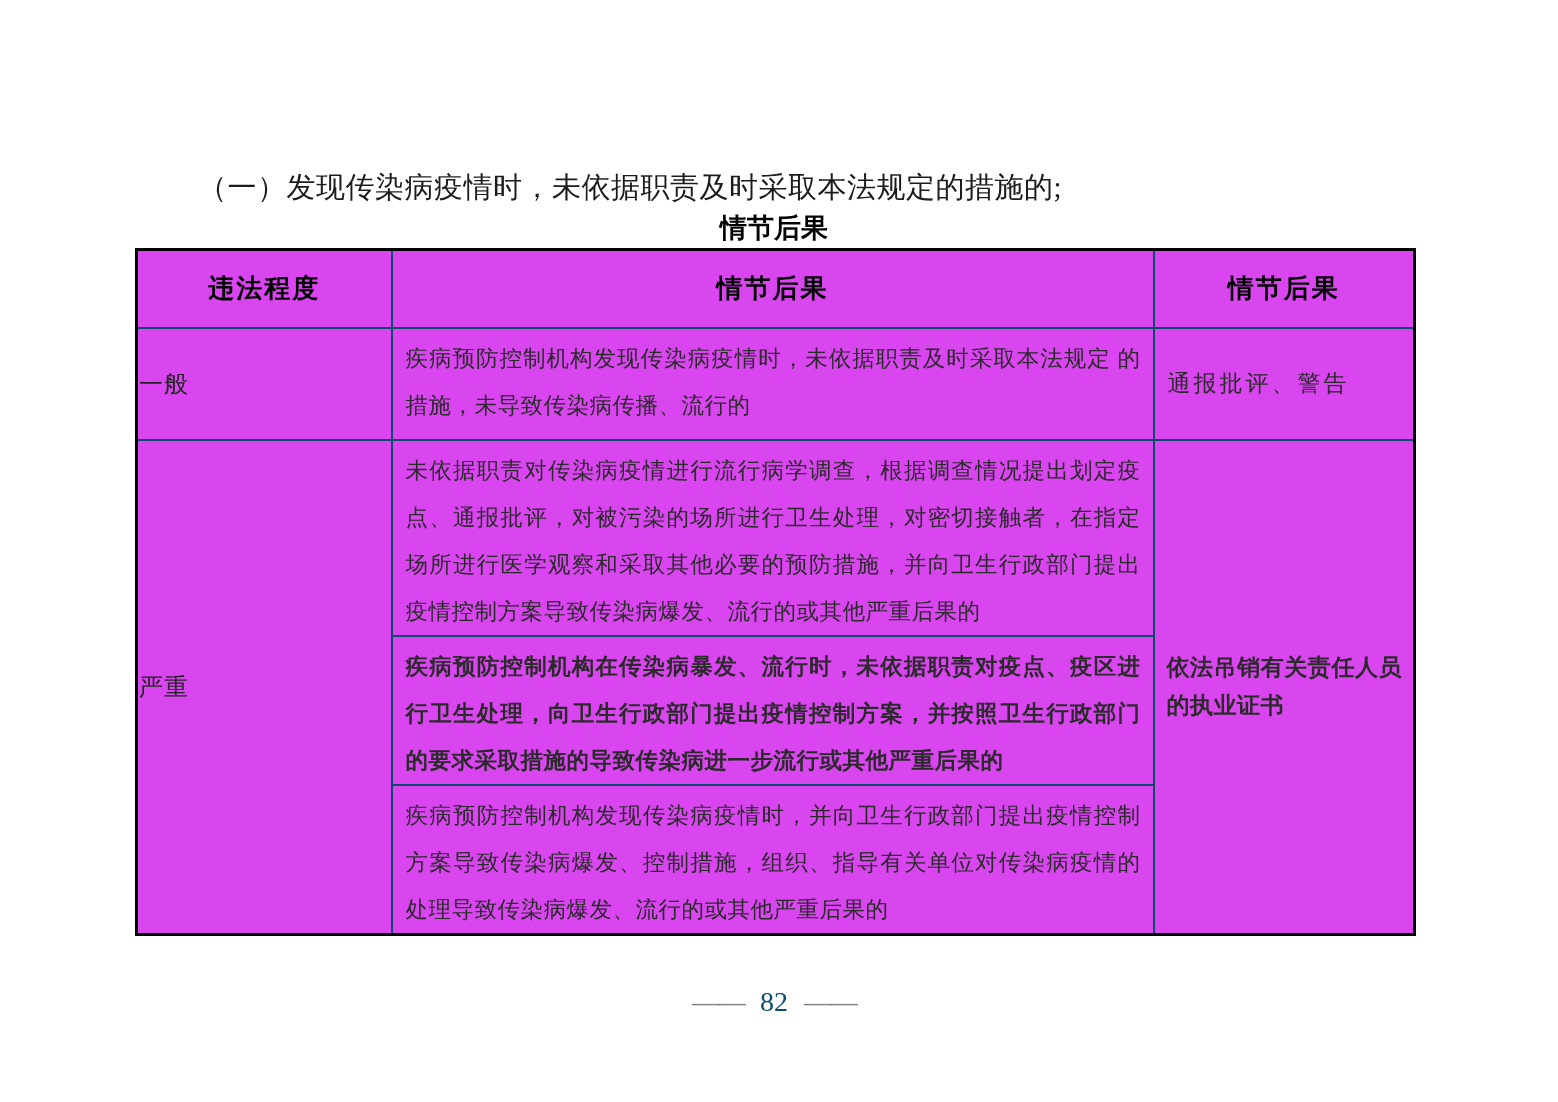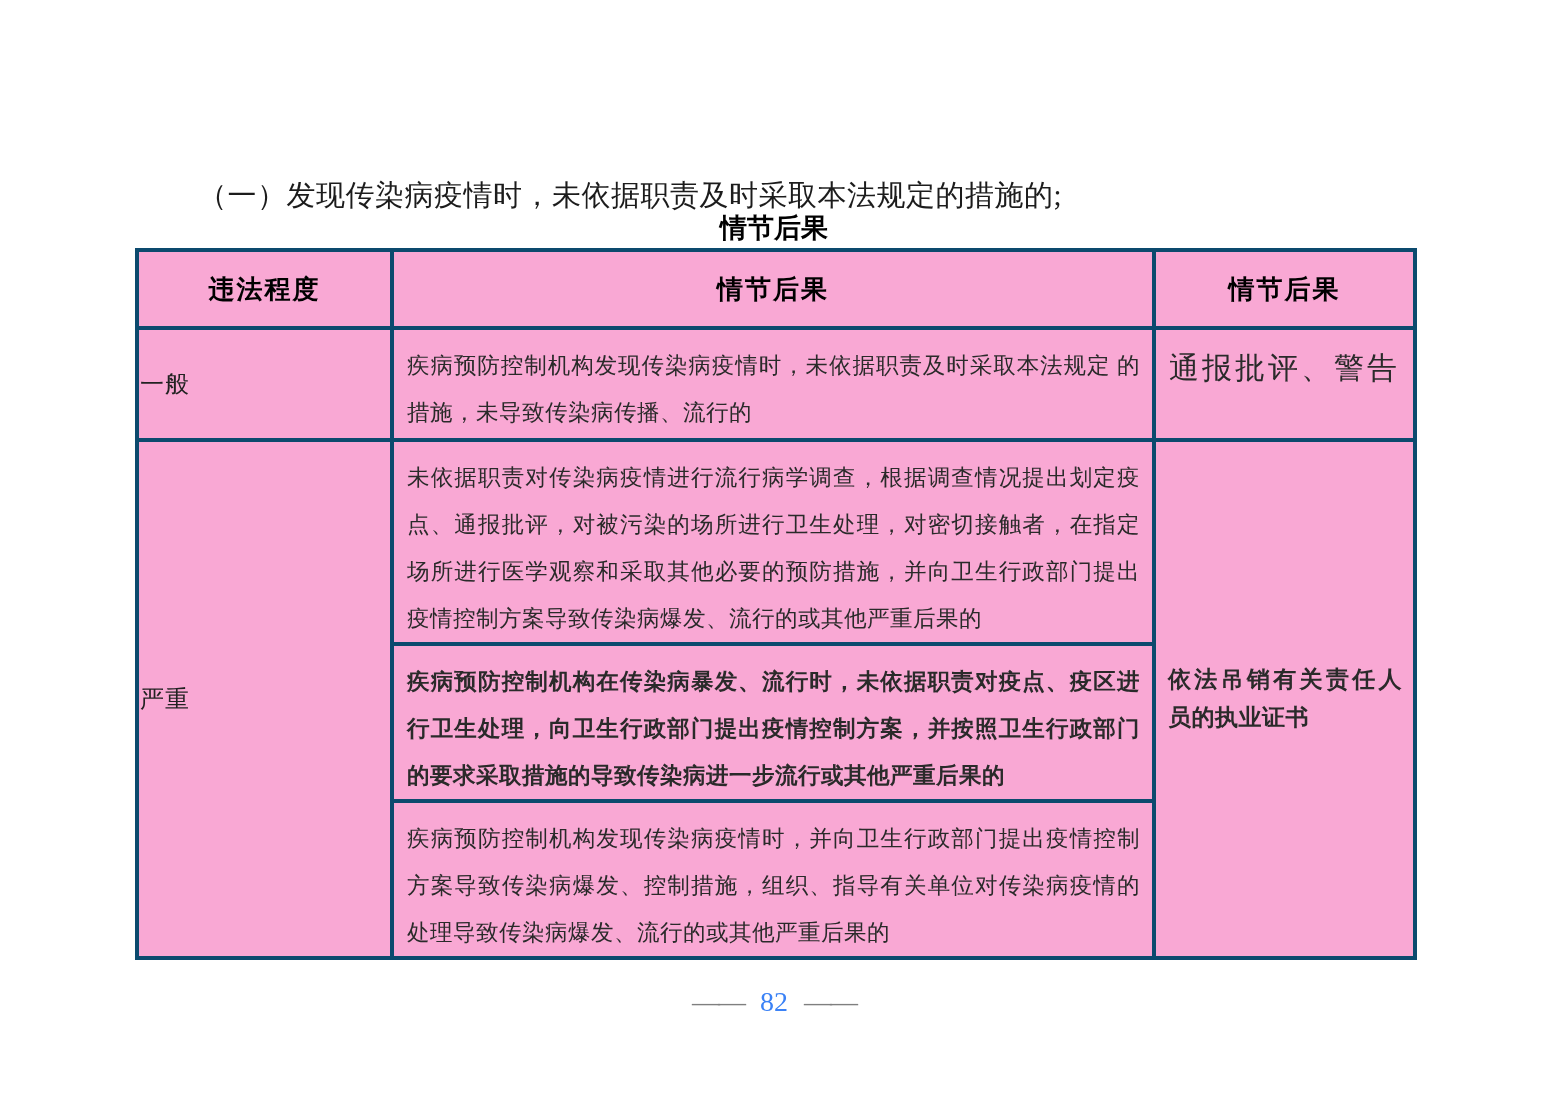--- a/index.html
+++ b/index.html
@@ -17,21 +17,20 @@
   }
   .heading {
     position: absolute;
     left: 198px;
     top: 167px;
     font-size: 29px;
     line-height: 40px;
     letter-spacing: 0.5px;
     color: #1c1c1c;
     white-space: nowrap;
-    margin-top: 8px;
   }
   .table-title {
     position: absolute;
     left: 135px;
     top: 210px;
     width: 1278px;
     text-align: center;
     font-family: "Liberation Sans", "DejaVu Sans", sans-serif;
     font-weight: bold;
     font-size: 27px;
@@ -44,22 +43,22 @@
     width: 1278px;
     border-collapse: collapse;
     table-layout: fixed;
     border: 3px solid #000;
   }
   table.standards col.c1 { width: 255px; }
   table.standards col.c2 { width: 762px; }
   table.standards col.c3 { width: 261px; }
   table.standards th,
   table.standards td {
-    border: 4px solid #0c4a6e;
-    background: #f9a8d4;
+    border: 2px solid #0c4a6e;
+    background: #d946ef;
   }
   tr.hdr { height: 78px; }
   tr.r1  { height: 112px; }
   tr.r2a { height: 185px; }
   tr.r2b { height: 142px; font-weight: bold; }
   tr.r2c { height: 148px; }
   th.colhead {
     font-family: "Liberation Sans", "DejaVu Sans", sans-serif;
     font-weight: bold;
     font-size: 26px;
@@ -70,32 +69,32 @@
   }
   td.degree {
     text-align: left;
     vertical-align: middle;
     font-size: 24px;
     letter-spacing: 1px;
     color: #222;
   }
   td.cons {
     vertical-align: top;
-    padding: 12px 12px 0 13px;
+    padding: 6px 12px 0 13px;
     font-size: 22.5px;
     line-height: 47px;
     text-align: justify;
     text-justify: inter-ideograph;
     letter-spacing: 0.5px;
     color: #2a2a2a;
   }
   td.range1 {
     vertical-align: top;
-    padding: 18px 10px 0 13px;
-    font-size: 30px;
+    padding: 39px 10px 0 13px;
+    font-size: 23px;
     letter-spacing: 3px;
     color: #2a2a2a;
   }
   td.range2 {
     vertical-align: middle;
     padding: 0 11px 0 12px;
     font-size: 23px;
     line-height: 38px;
     text-align: justify;
     text-justify: inter-ideograph;
@@ -111,21 +110,21 @@
     text-align: center;
     font-size: 28px;
     color: #1a1a1a;
   }
   .pageno .dash {
     color: #7f7f7f;
     margin: 0 16px;
     letter-spacing: -2px;
   }
   .pageno .num {
-    color: #3b82f6;
+    color: #0c4a6e;
   }
 </style>
 </head>
 <body>
 
 <div>
 
   <div class="heading">（一）发现传染病疫情时，未依据职责及时采取本法规定的措施的;</div>
 
   <div class="table-title">情节后果</div>

